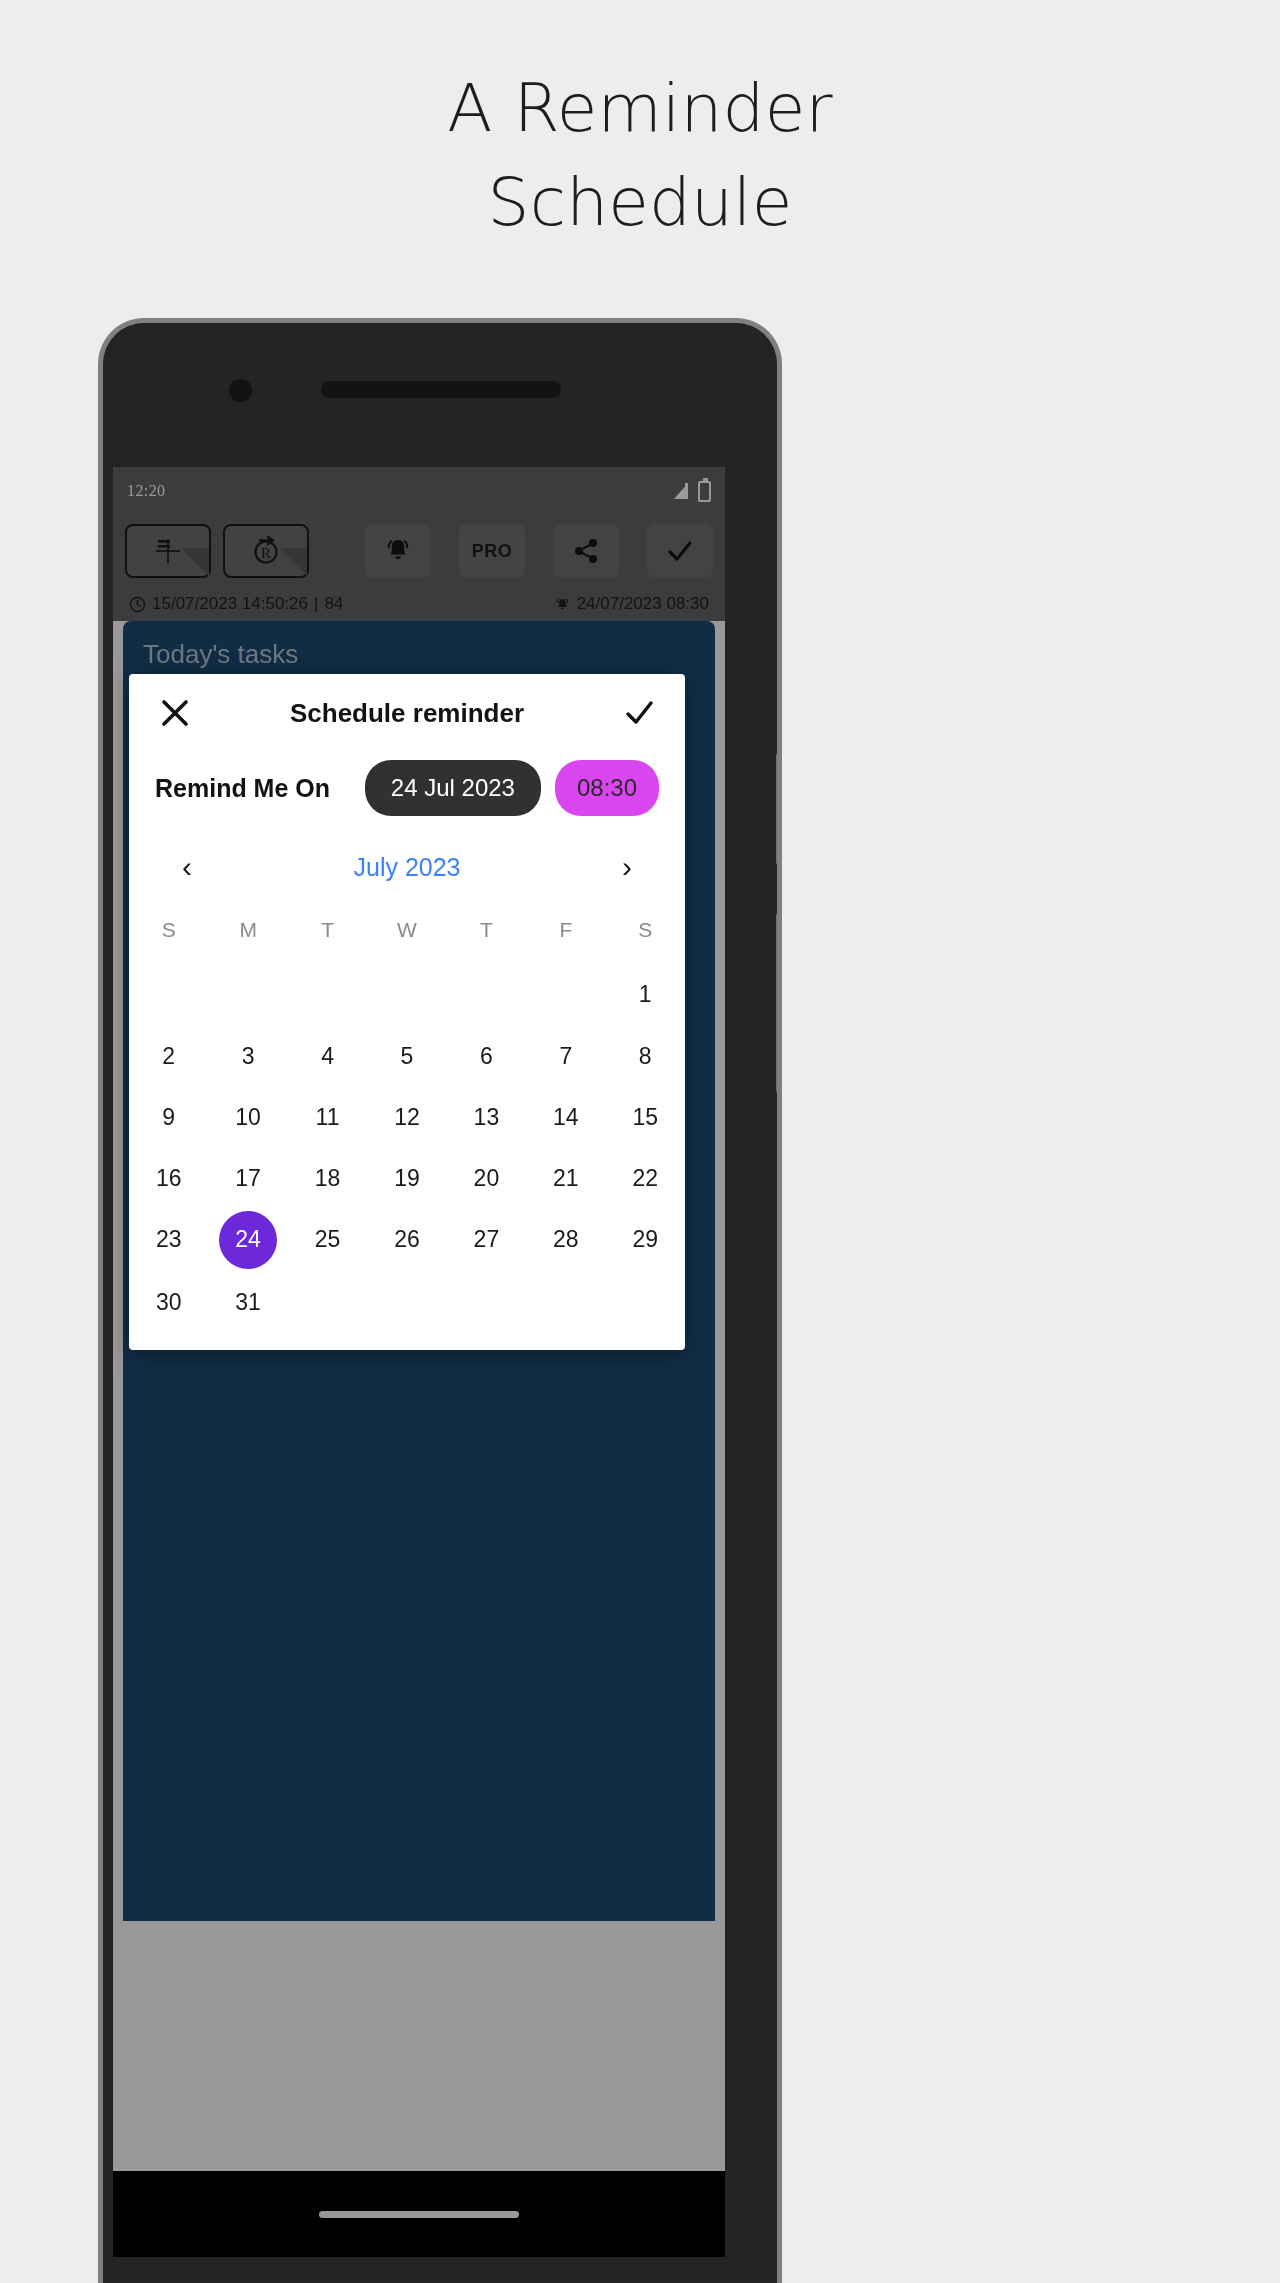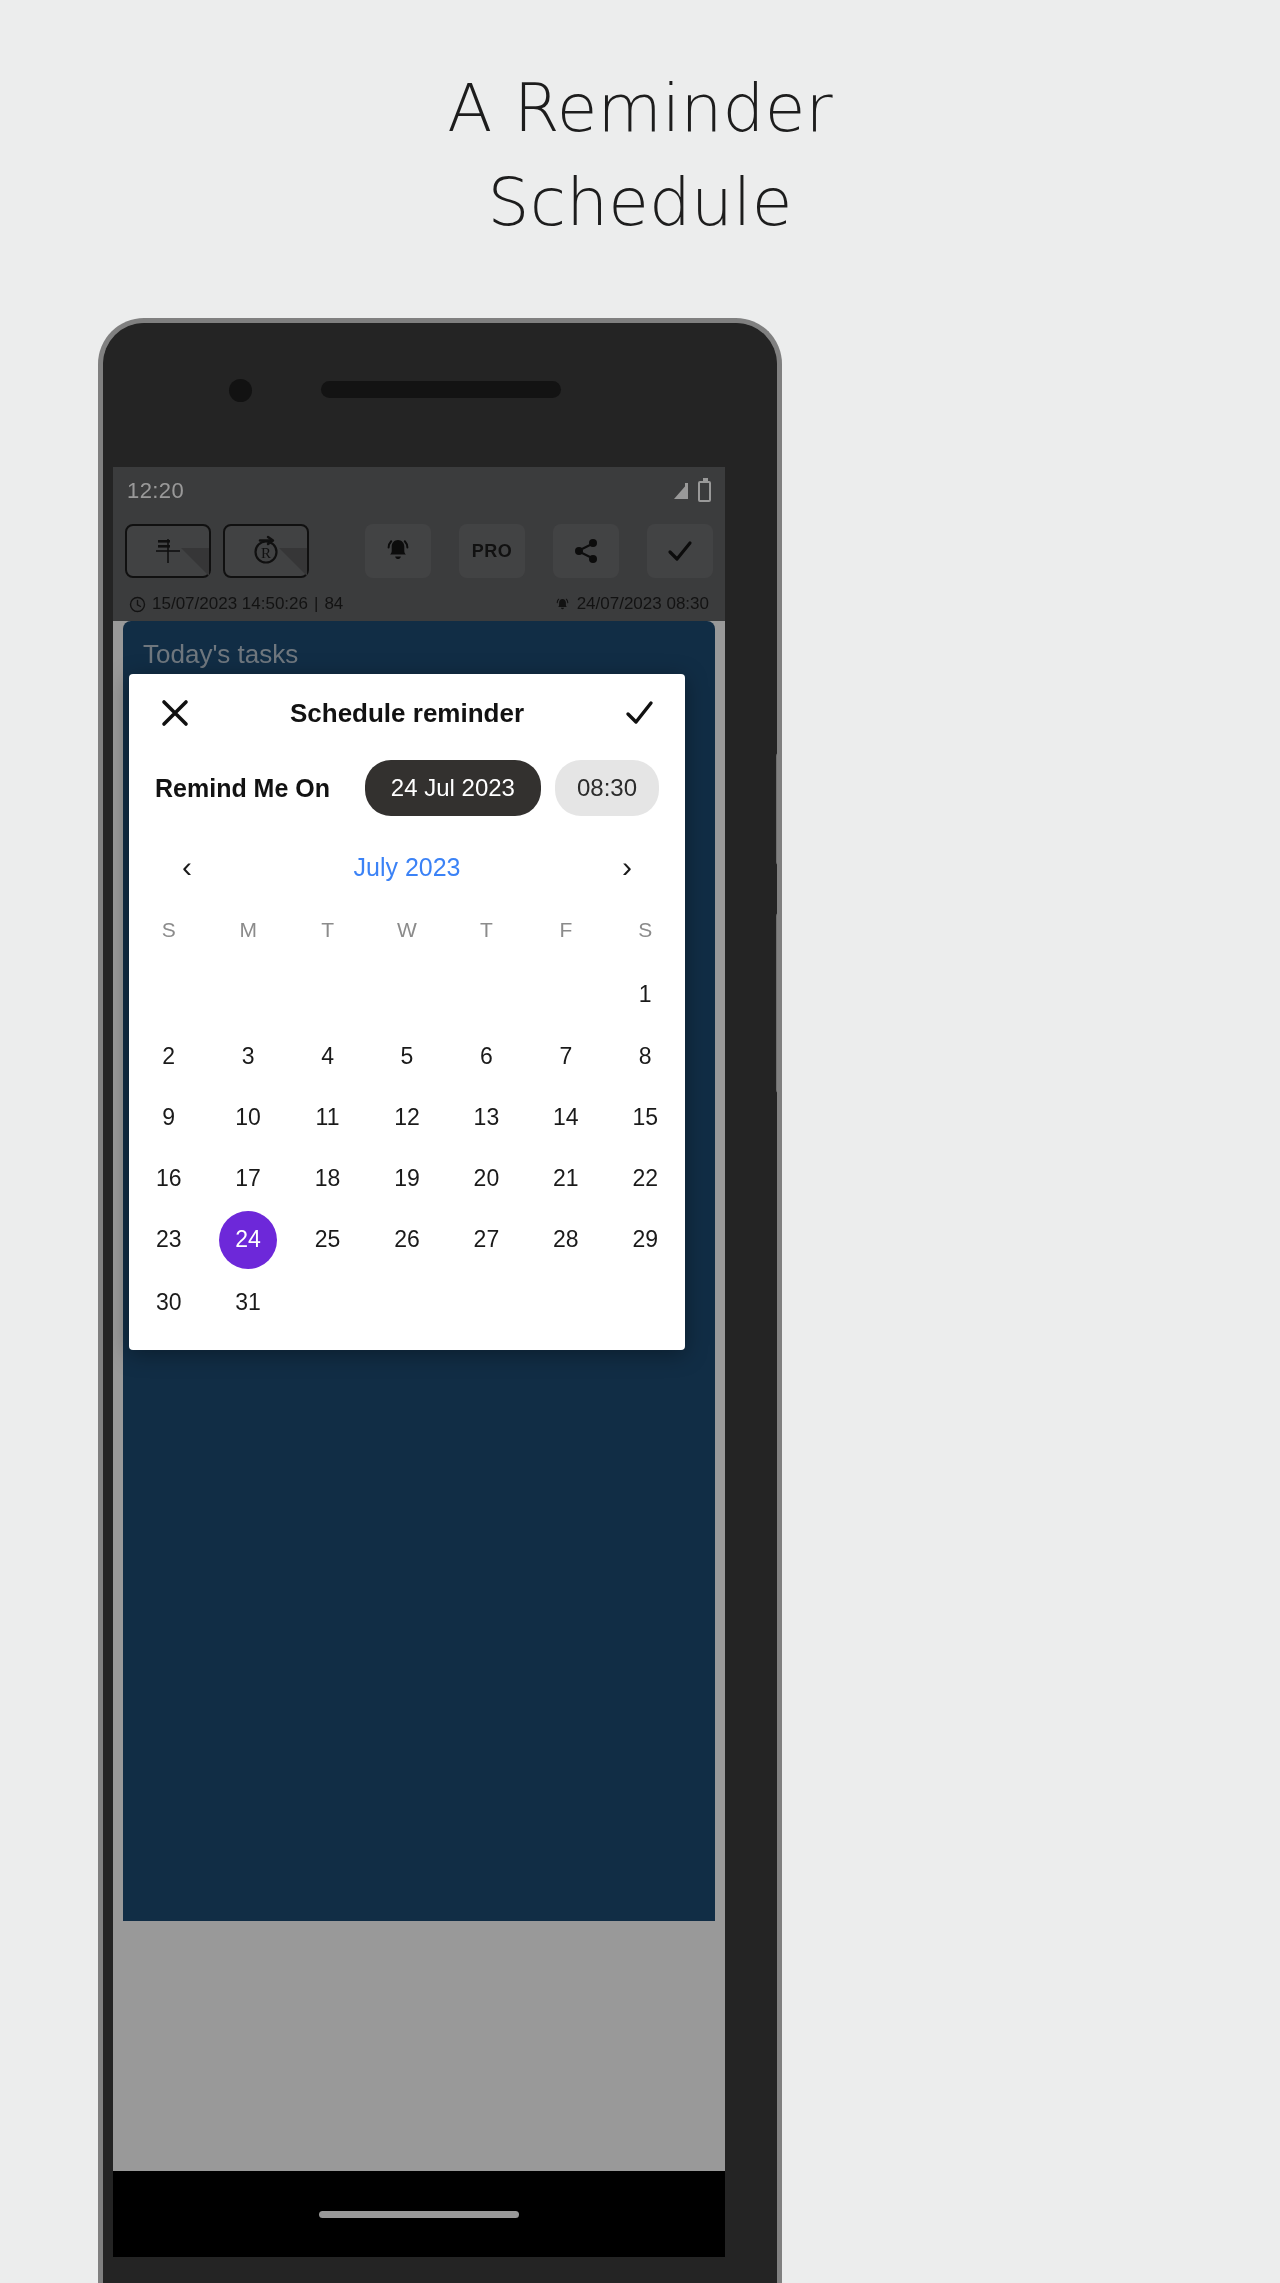--- a/index.html
+++ b/index.html
@@ -70,22 +70,22 @@
   .app-area { position: absolute; inset: 0; background: #ffffff; }
 
   
   .statusbar {
     position: absolute; left: 0; top: 0; width: 612px; height: 48px;
     background: #636466;
     display: flex; align-items: center;
     padding: 0 14px;
   }
   .status-time {
-    color: #ffffff; font-size: 22px; font-weight: 400;
-    font-family: Liberation Sans, sans-serif;
+    color: #ffffff; font-size: 16px; font-weight: 400;
+    font-family: Liberation Serif, serif;
     letter-spacing: 0.4px;
   }
   .status-right { margin-left: auto; display: flex; align-items: center; gap: 10px; }
   .sig {
     width: 0; height: 0;
     border-left: 14px solid transparent;
     border-bottom: 16px solid #ffffff;
     position: relative;
   }
   .sig::after {
@@ -200,21 +200,21 @@
     display: flex; align-items: center; padding: 8px 26px 12px 26px;
   }
   .remind-label { font-size: 25px; font-weight: 700; color: #121212; }
   .chips { margin-left: auto; display: flex; gap: 14px; align-items: center; }
   .chip-date {
     background: #33312f; color: #ffffff;
     border-radius: 26px; padding: 14px 26px;
     font-size: 24px; white-space: nowrap;
   }
   .chip-time {
-    background: #e5e5e5; color: #2b2b2b;
+    background: #d946ef; color: #2b2b2b;
     border-radius: 26px; padding: 14px 22px;
     font-size: 24px; white-space: nowrap;
   }
 
   .cal-head {
     display: flex; align-items: center; padding: 22px 40px 12px 40px;
   }
   .cal-month { flex: 1; text-align: center; font-size: 25px; color: #3b82f6; }
   .chev { font-size: 30px; color: #1a1a1a; width: 36px; text-align: center; }
 

